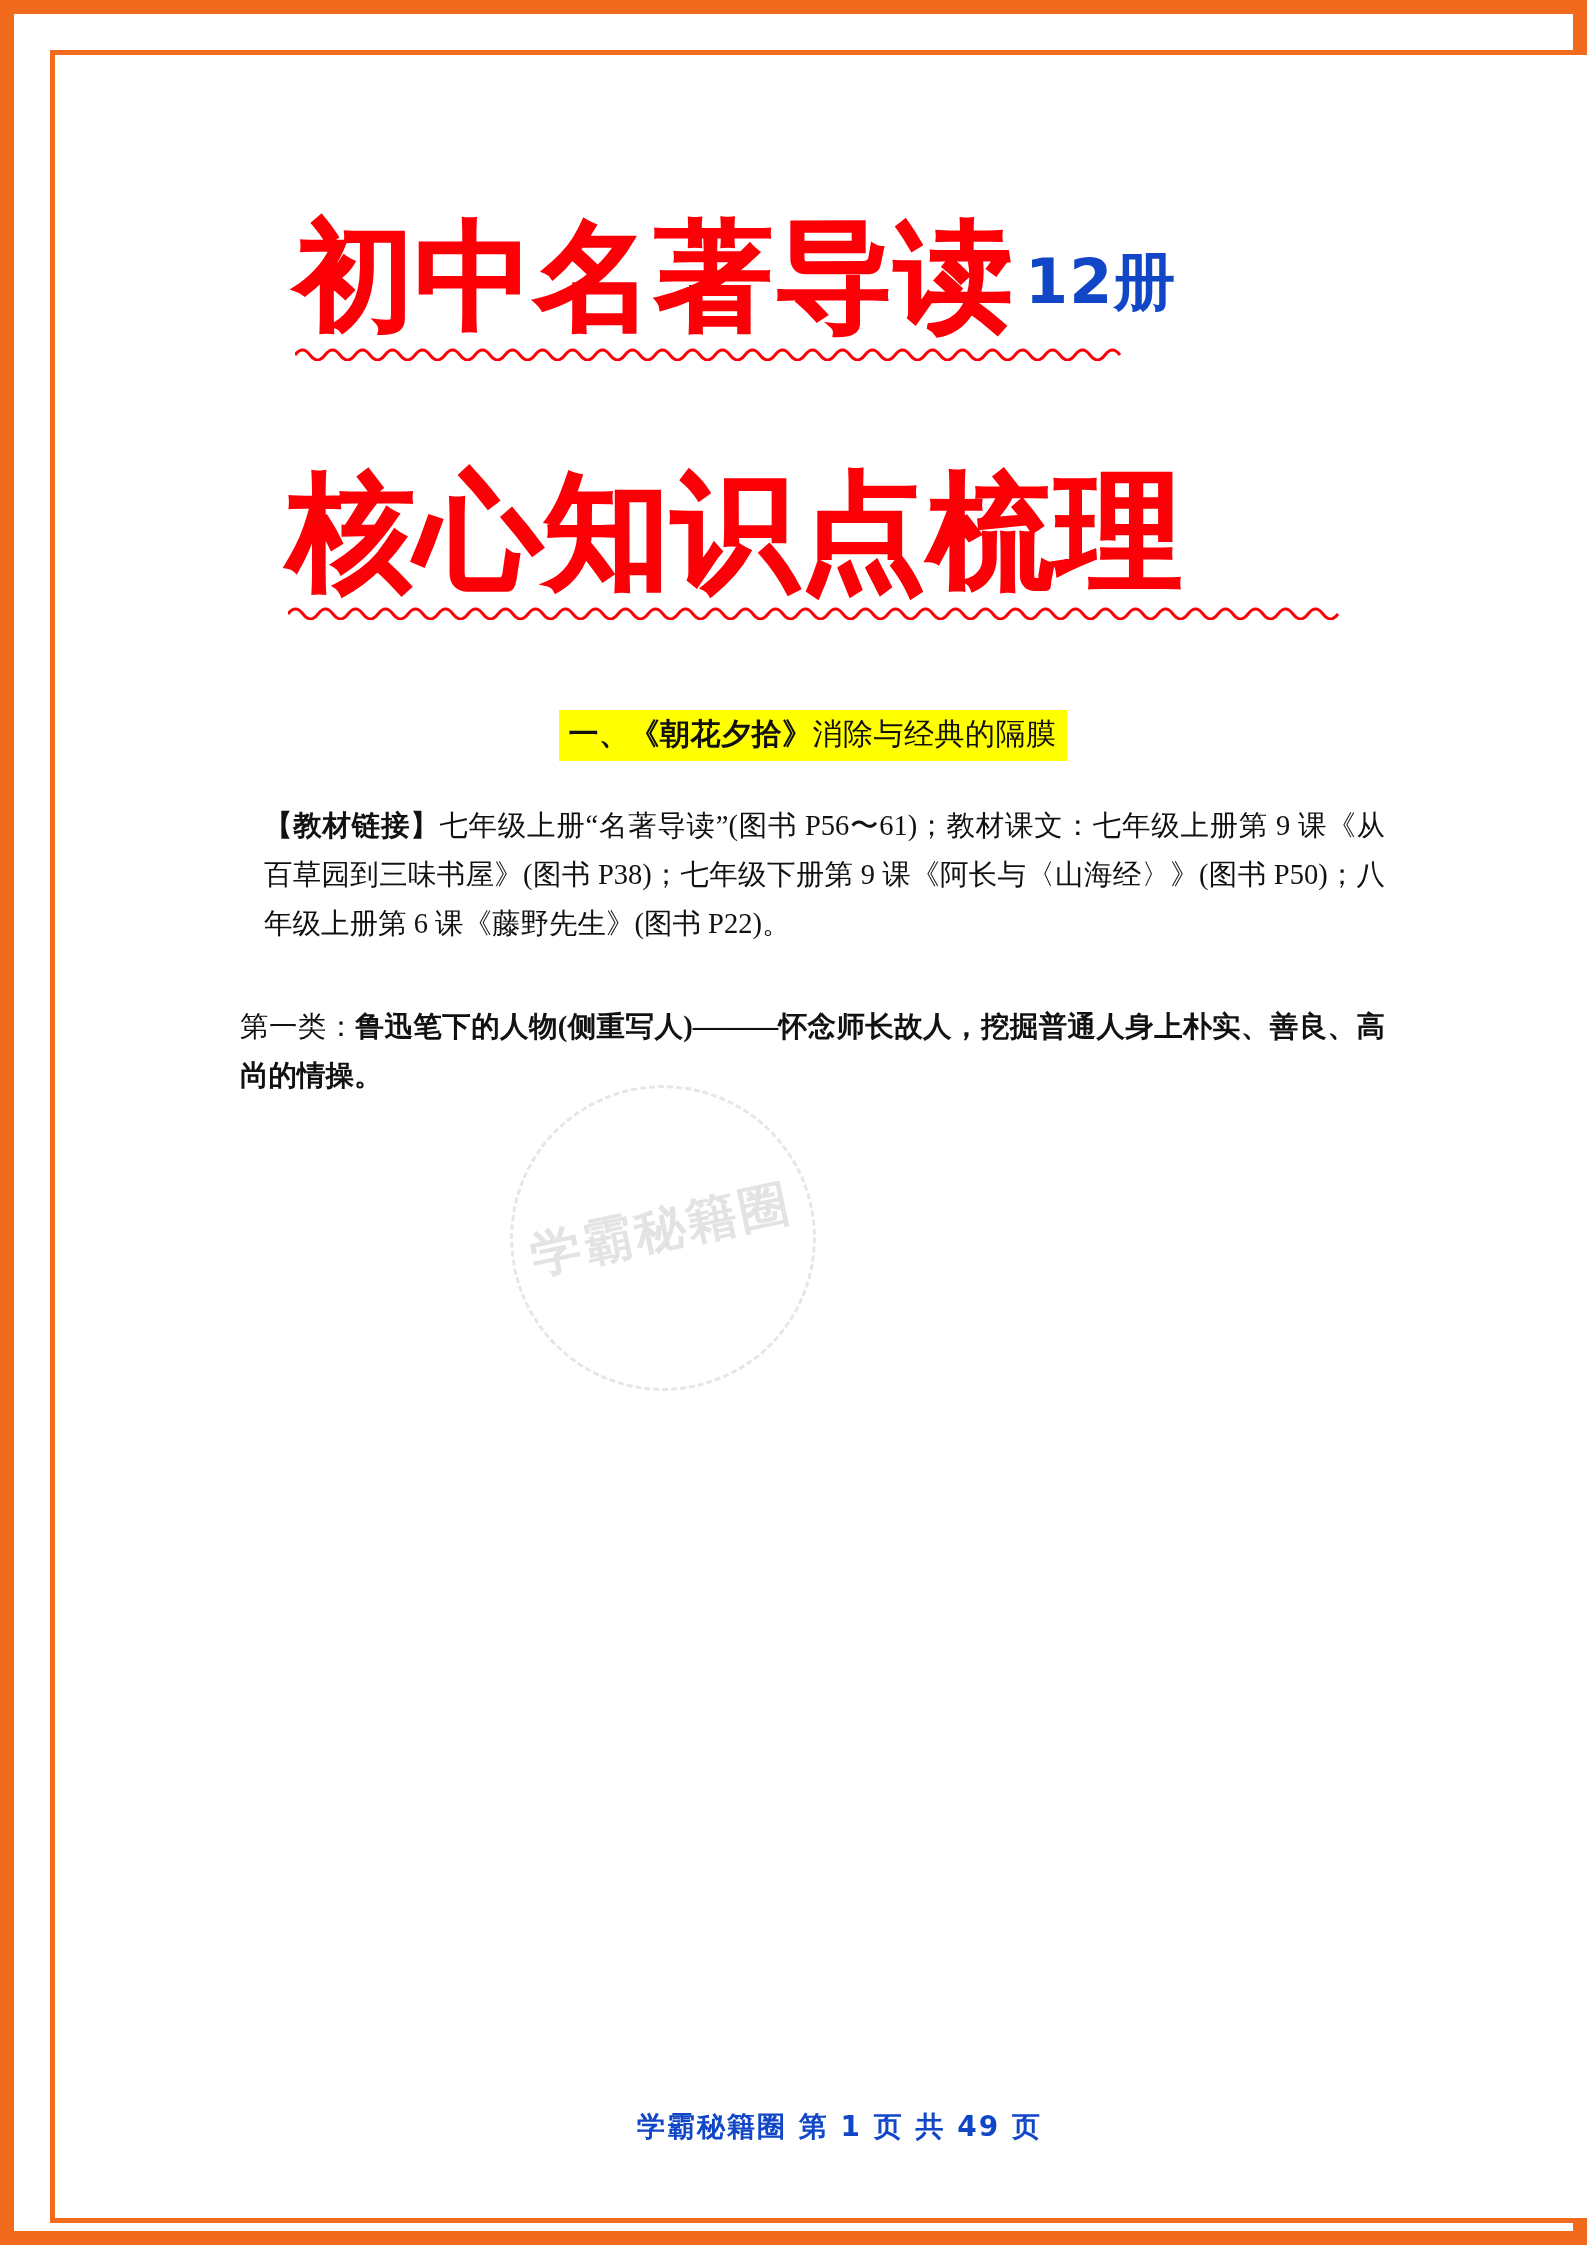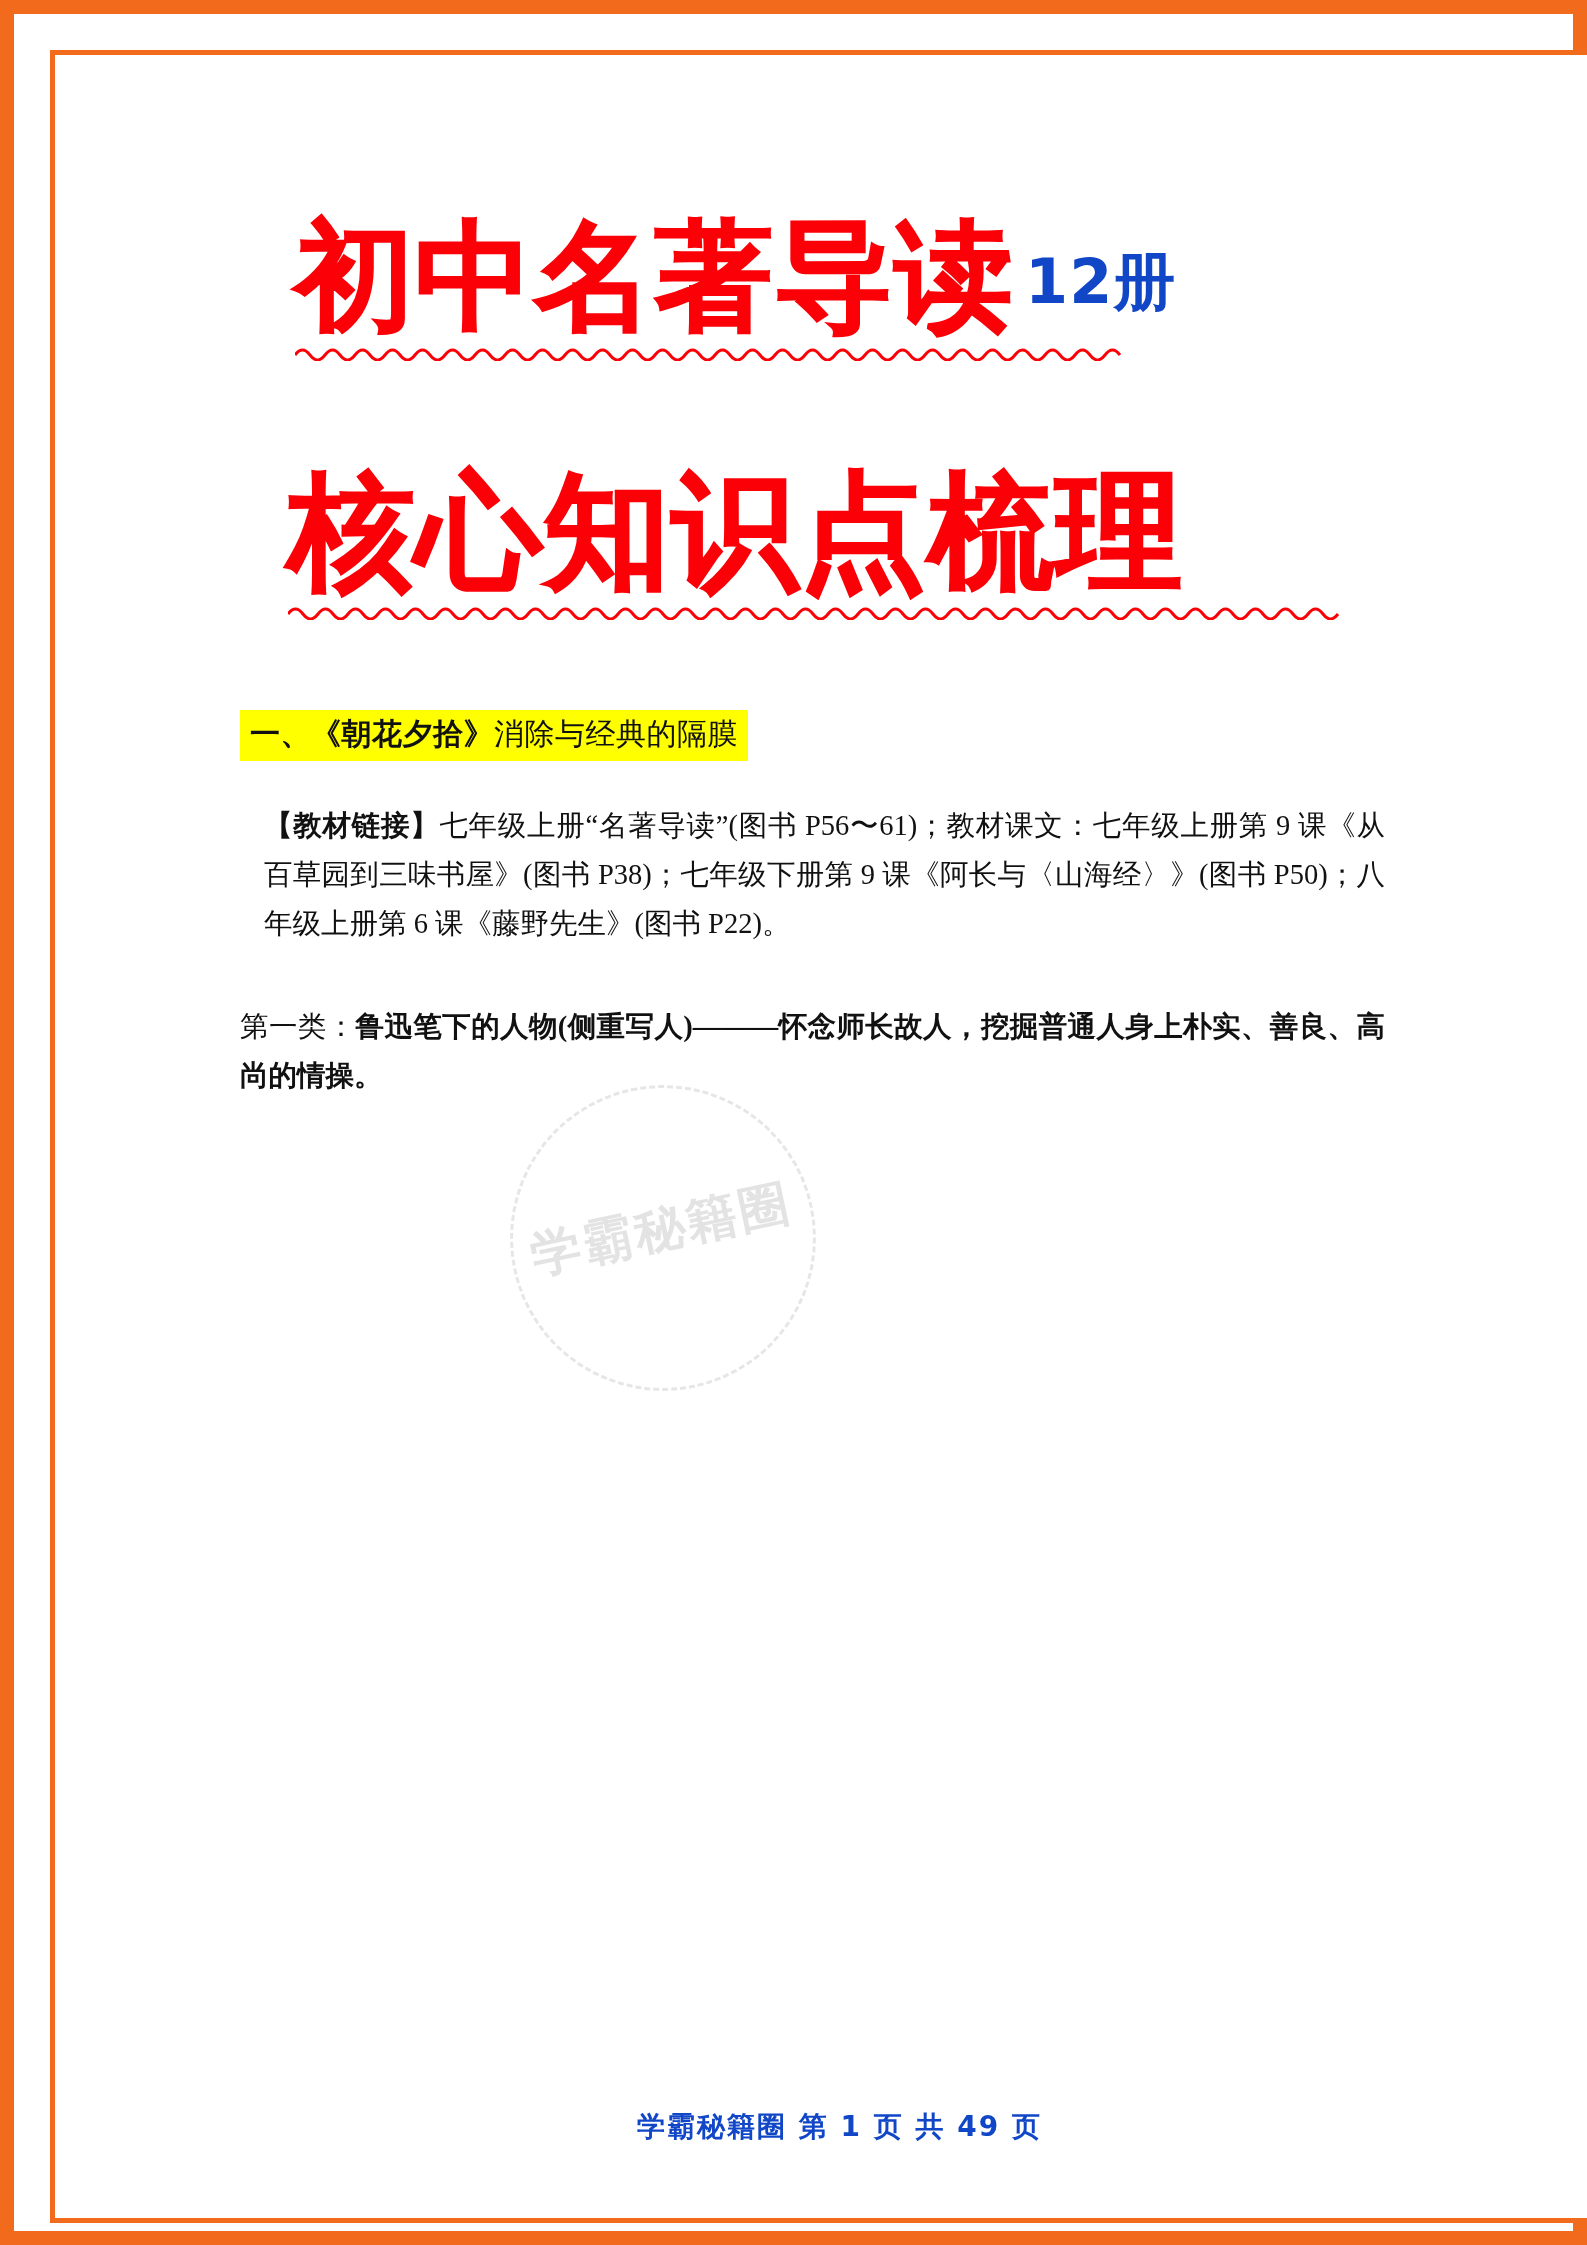--- a/index.html
+++ b/index.html
@@ -98,21 +98,21 @@
     margin-top: 4px;
     margin-left: 48px;
     width: 1080px;
     height: 18px;
     overflow: hidden;
   }
 
   
   .section-heading-wrap {
     margin-top: 90px;
-    text-align: left;
+    text-align: center;
   }
   .section-heading {
     display: inline-block;
     background: #ffff00;
     font-family: "DejaVu Sans", sans-serif;
     font-size: 30px;
     font-weight: bold;
     color: #111111;
     padding: 4px 10px 6px 10px;
     letter-spacing: 0.5px;

